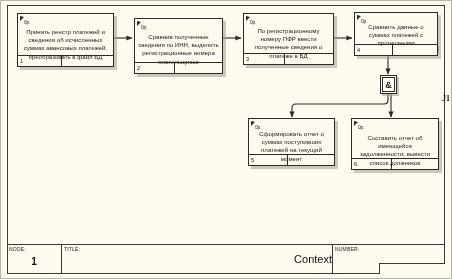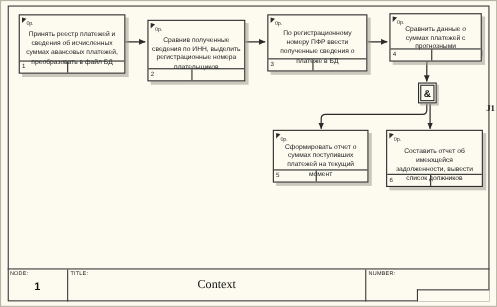--- a/index.html
+++ b/index.html
@@ -135,24 +135,23 @@
   #cell-node .val{
     position:absolute;left:0;right:0;top:11px;
     text-align:center;
     font-size:10px;
     font-weight:bold;
     color:#111;
   }
   #cell-title{flex:1;}
   #cell-title .val{
     position:absolute;left:0;right:0;top:8px;
-    text-align:center;
+    text-align:right;
     font-size:11px;
     color:#111;
-    font-family:Liberation Serif, serif;
   }
   #cell-number{width:112px;}
   #cell-number .smallbox{
     position:absolute;
     right:0;bottom:0;
     width:66px;height:11px;
     border:1px solid #3a3a3a;
     border-right:none;border-bottom:none;
     box-sizing:border-box;
     background:#FDFBF0;

